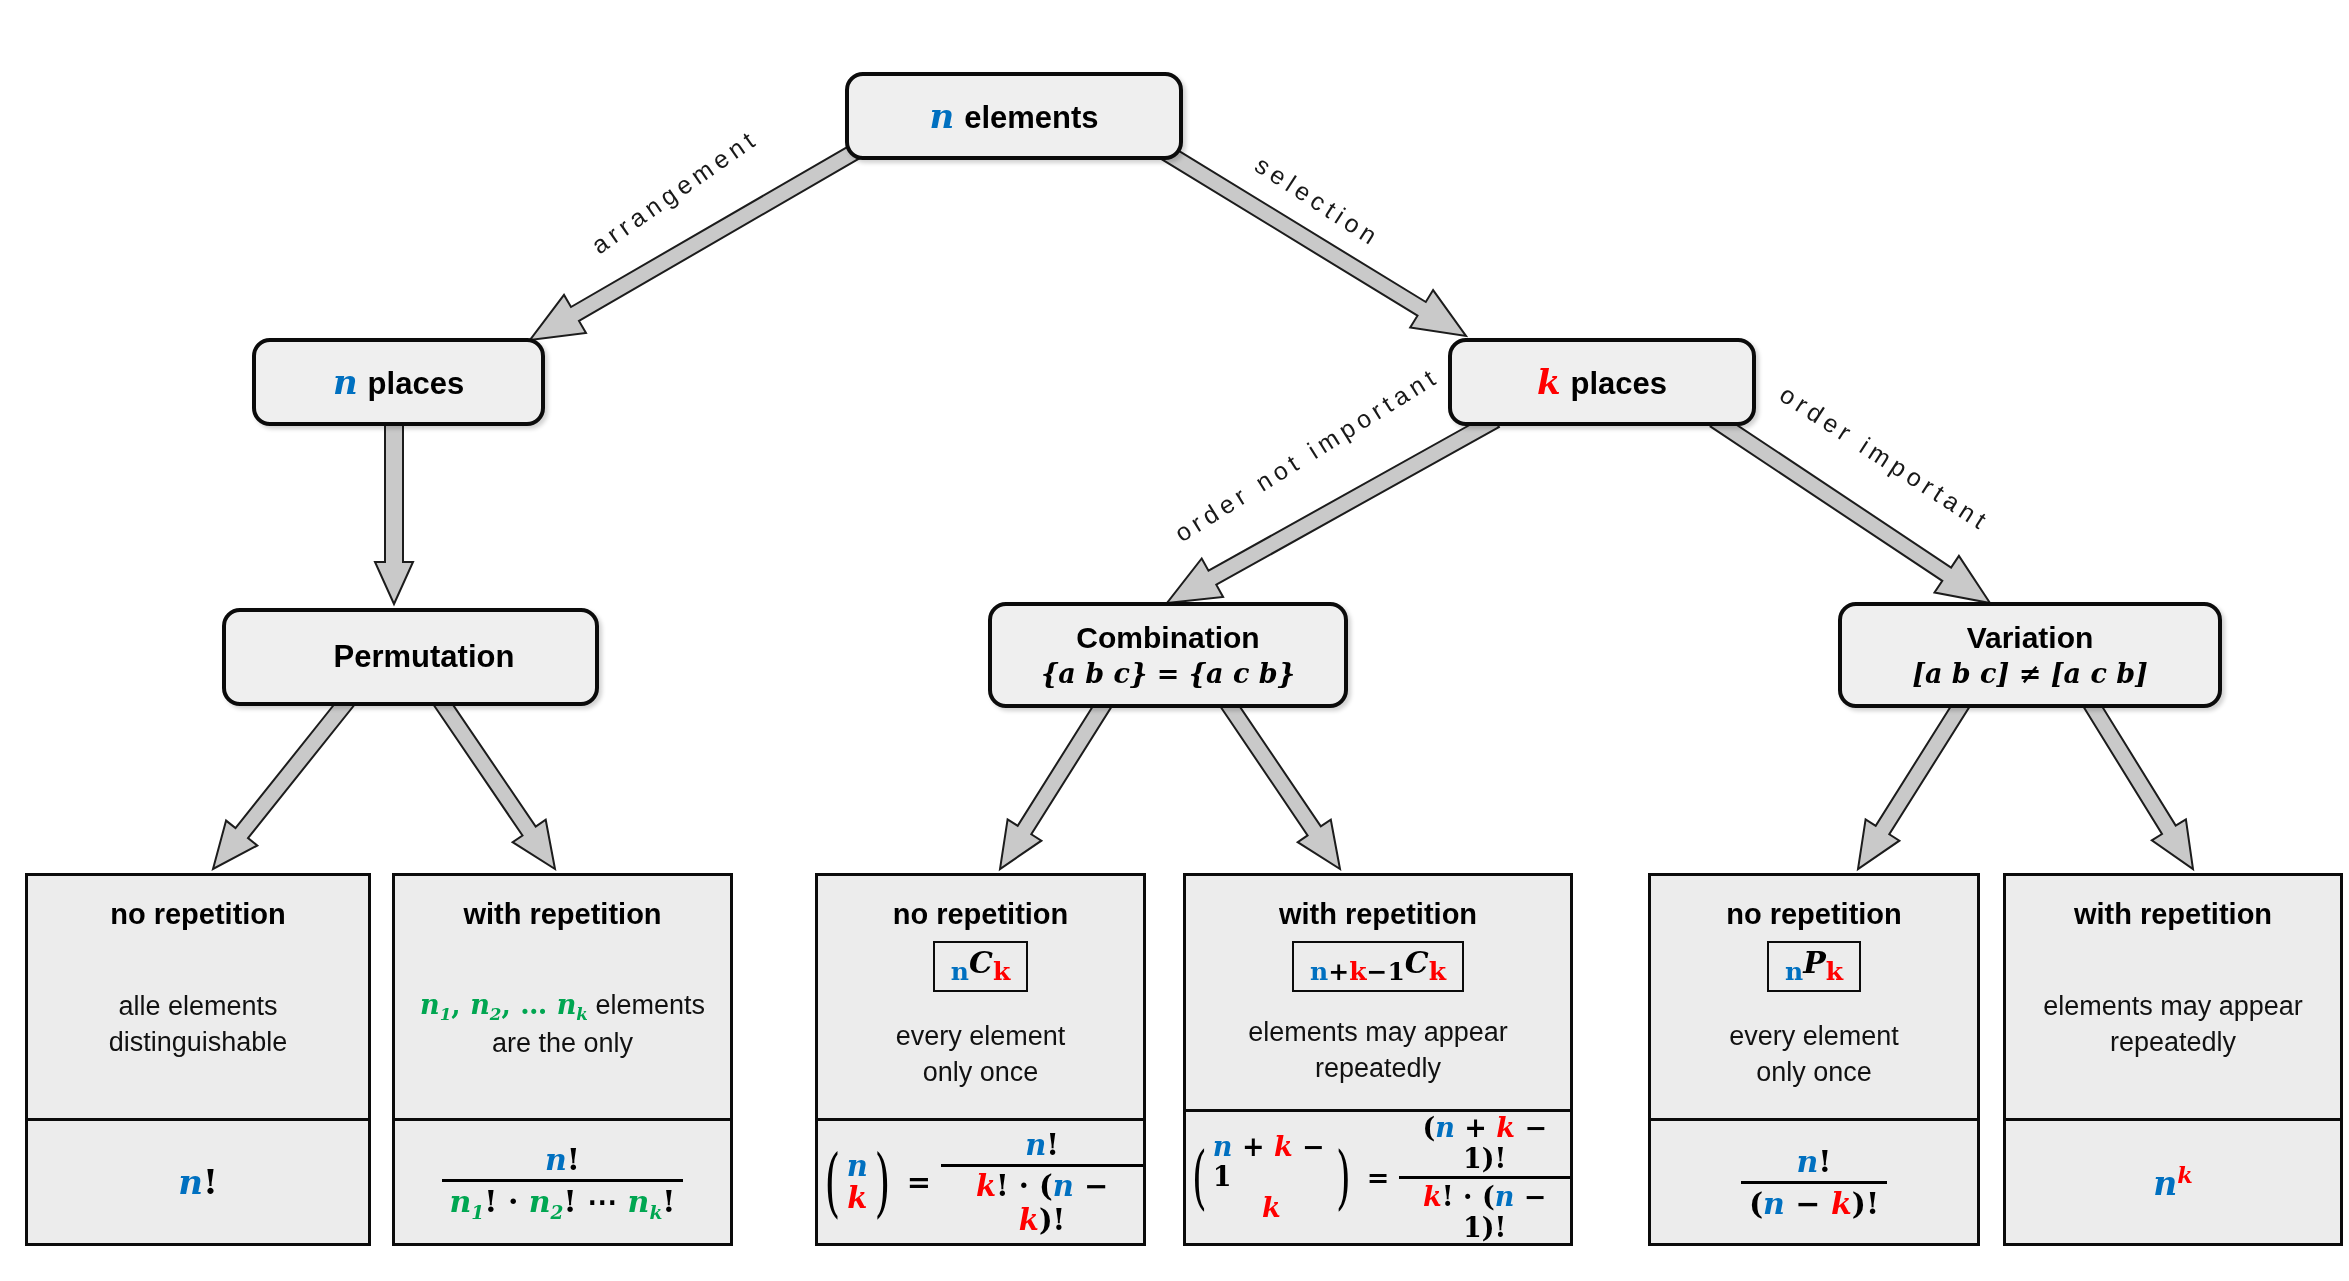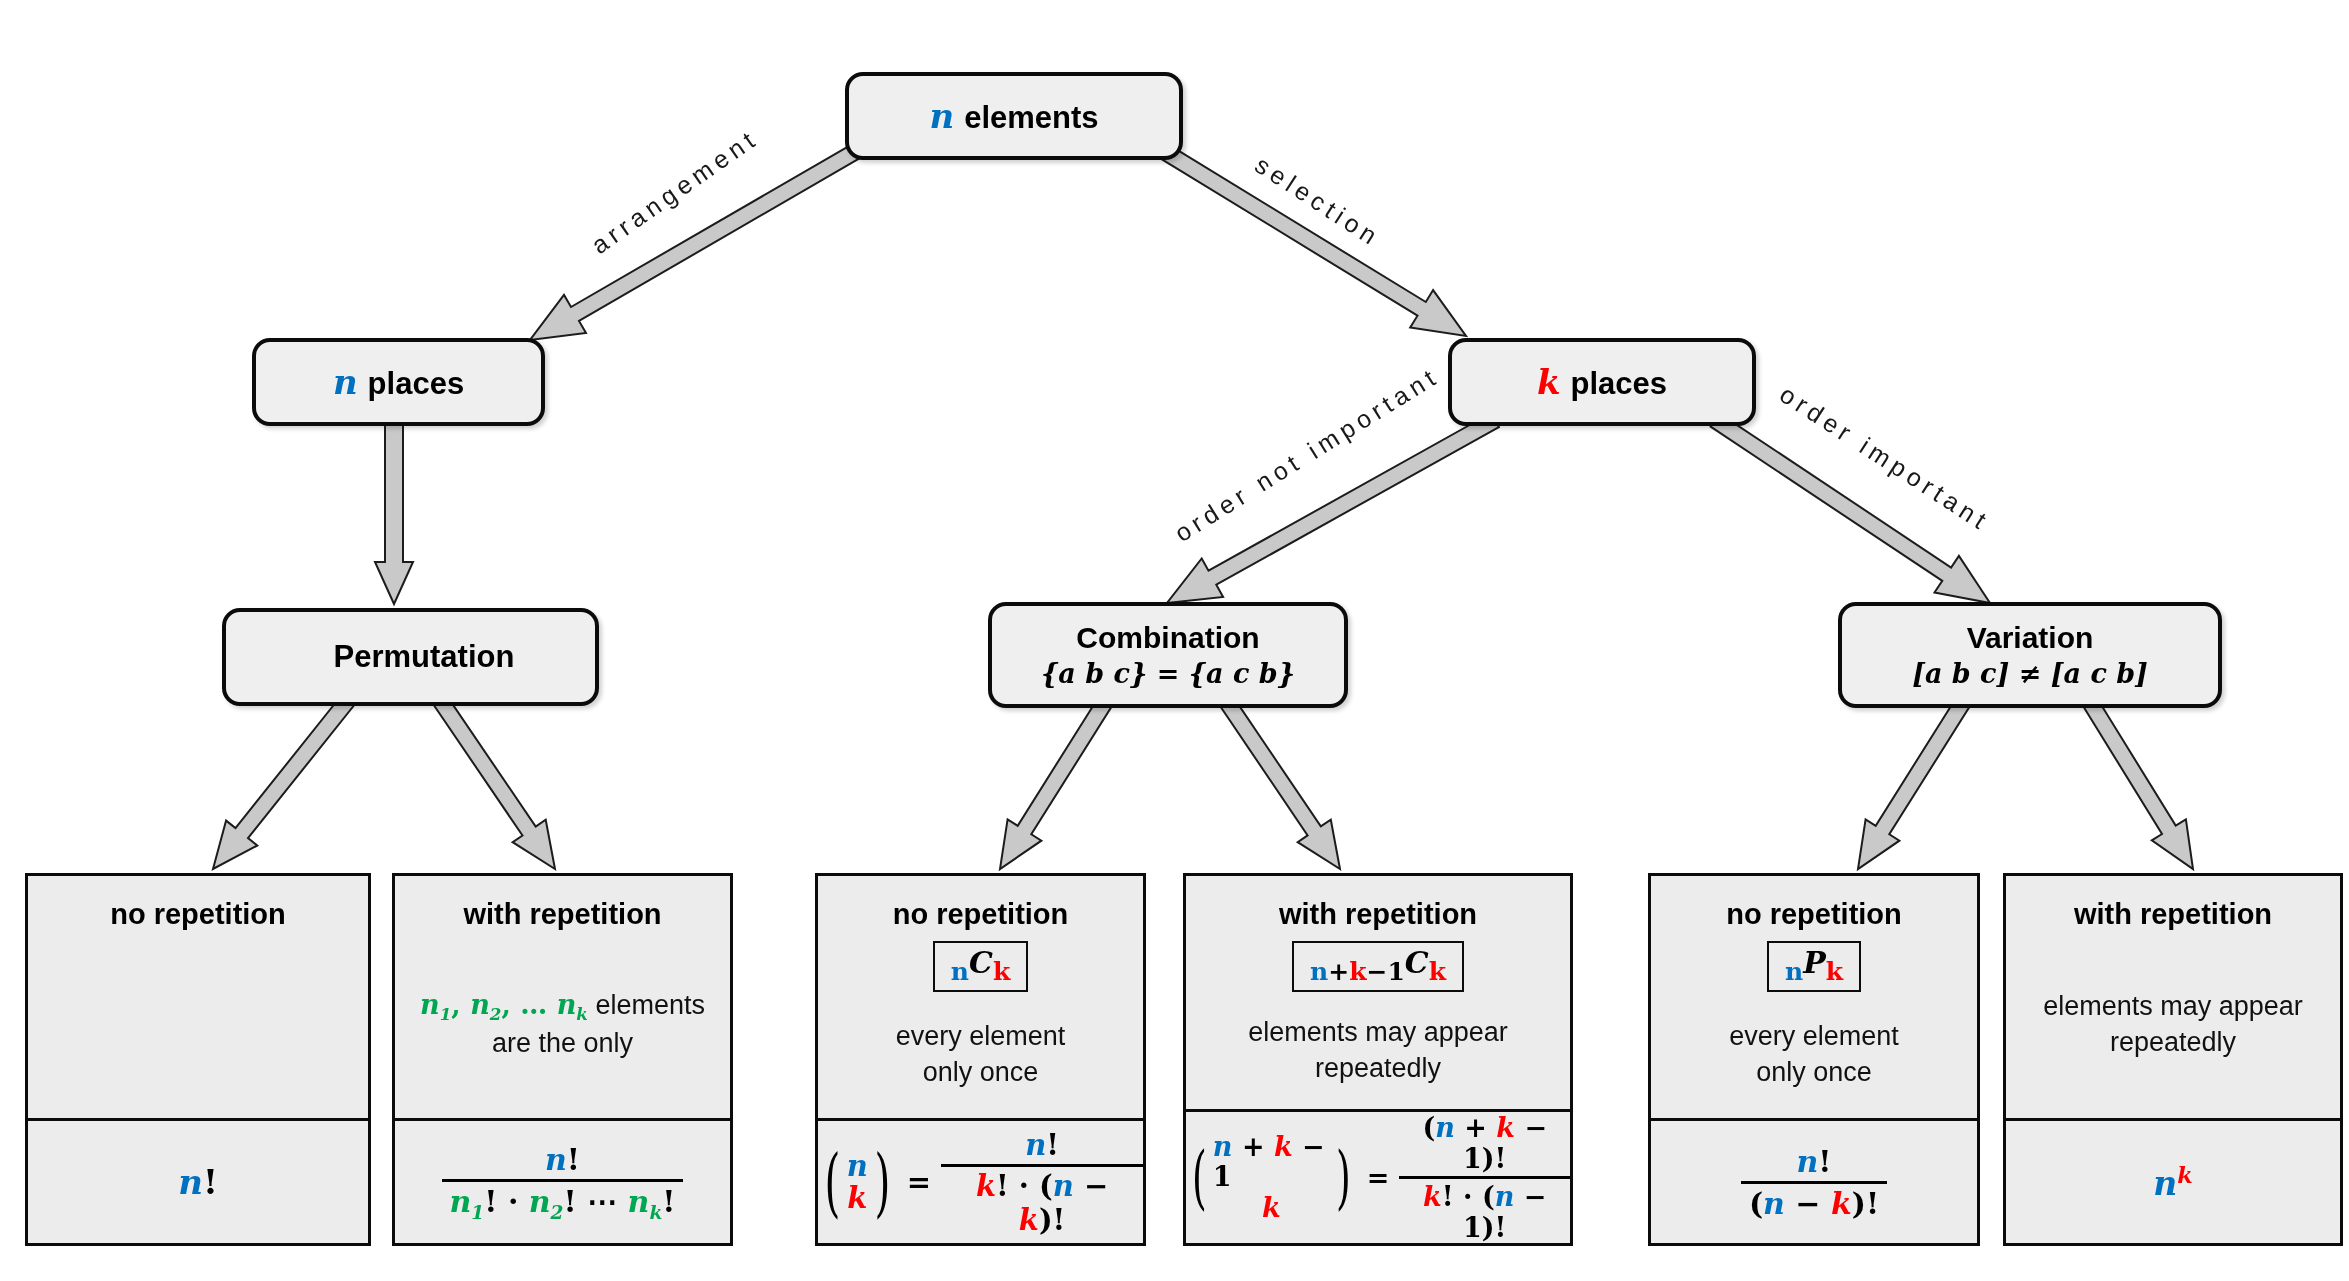--- a/index.html
+++ b/index.html
@@ -110,20 +110,24 @@
   </div>
 
   <div class="node" style="left:1838px;top:602px;width:376px;height:98px;">
     <div class="nline" style="font-size:30px;">Variation</div>
     <div class="nsub">[a b c] ≠ [a c b]</div>
   </div>
 
   <div class="leaf" style="left:25px;width:340px;">
     <div class="upper">
       <div class="ltitle">no repetition</div>
+      <div class="desc">
+        <span class="dline">alle elements</span>
+        <span class="dline">distinguishable</span>
+      </div>
     </div>
     <div class="lower fml" style="font-size:34px;">
       <span><span class="it blue">n</span><span class="up">!</span></span>
     </div>
   </div>
 
   <div class="leaf" style="left:392px;width:335px;">
     <div class="upper">
       <div class="ltitle">with repetition</div>
       <div class="desc">

